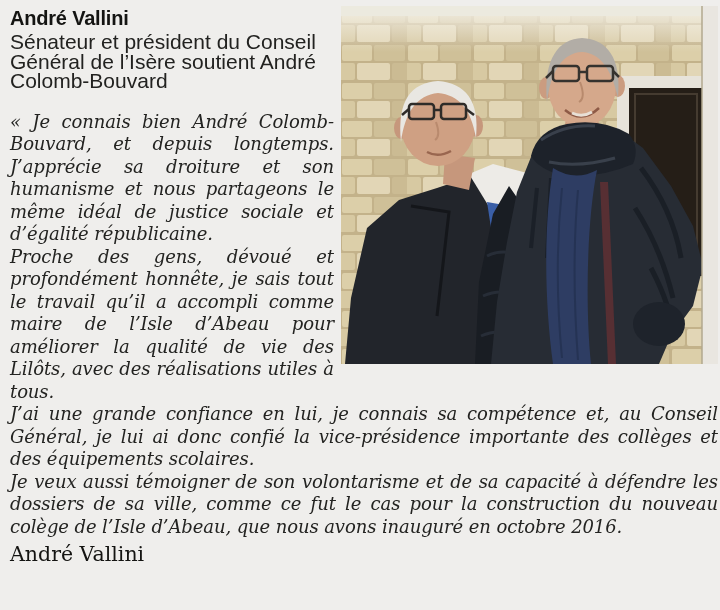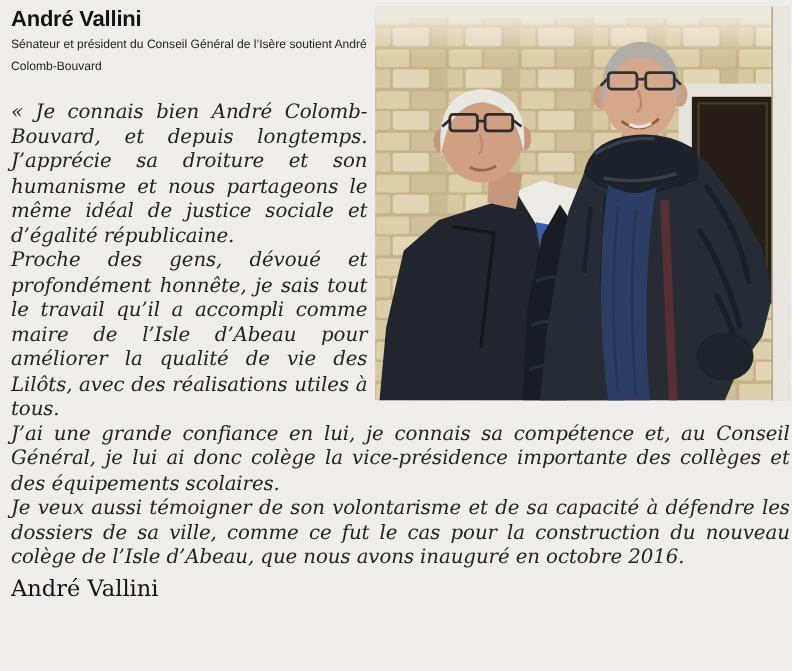--- a/index.html
+++ b/index.html
@@ -25,21 +25,21 @@
     font-family:"Liberation Sans",sans-serif;
     font-weight:bold;
     font-size:20px;
     line-height:24px;
     letter-spacing:-0.2px;
     color:#141412;
   }
   .subtitle{
     margin:0 0 20px 0;
     font-family:"Liberation Sans",sans-serif;
-    font-size:11px;
+    font-size:21px;
     line-height:19.5px;
     color:#222220;
     max-width:330px;
   }
   .body{
     margin:0;
     font-family:"DejaVu Serif","Liberation Serif",serif;
     font-style:italic;
     font-size:18px;
     line-height:22.5px;
@@ -154,17 +154,17 @@
         <line x1="361" y1="0" x2="361" y2="358" stroke="#b2a98f" stroke-width="1.5"></line>
       </g>
     </svg>
   </figure>
 
   <h1 class="title">André Vallini</h1>
   <p class="subtitle">Sénateur et président du Conseil Général de l’Isère soutient André Colomb-Bouvard</p>
 
   <p class="body">« Je connais bien André Colomb-Bouvard, et depuis longtemps. J’apprécie sa droiture et son humanisme et nous partageons le même idéal de justice sociale et d’égalité républicaine.</p>
   <p class="body">Proche des gens, dévoué et profondément honnête, je sais tout le travail qu’il a accompli comme maire de l’Isle d’Abeau pour améliorer la qualité de vie des Lilôts, avec des réalisations utiles à tous.</p>
-  <p class="body">J’ai une grande confiance en lui, je connais sa compétence et, au Conseil Général, je lui ai donc colège la vice-présidence importante des collèges et des équipements scolaires.</p>
+  <p class="body">J’ai une grande confiance en lui, je connais sa compétence et, au Conseil Général, je lui ai donc confié la vice-présidence importante des collèges et des équipements scolaires.</p>
   <p class="body">Je veux aussi témoigner de son volontarisme et de sa capacité à défendre les dossiers de sa ville, comme ce fut le cas pour la construction du nouveau colège de l’Isle d’Abeau, que nous avons inauguré en octobre 2016.</p>
 
   <p class="signature">André Vallini</p>
 </div>
 
 </body></html>

